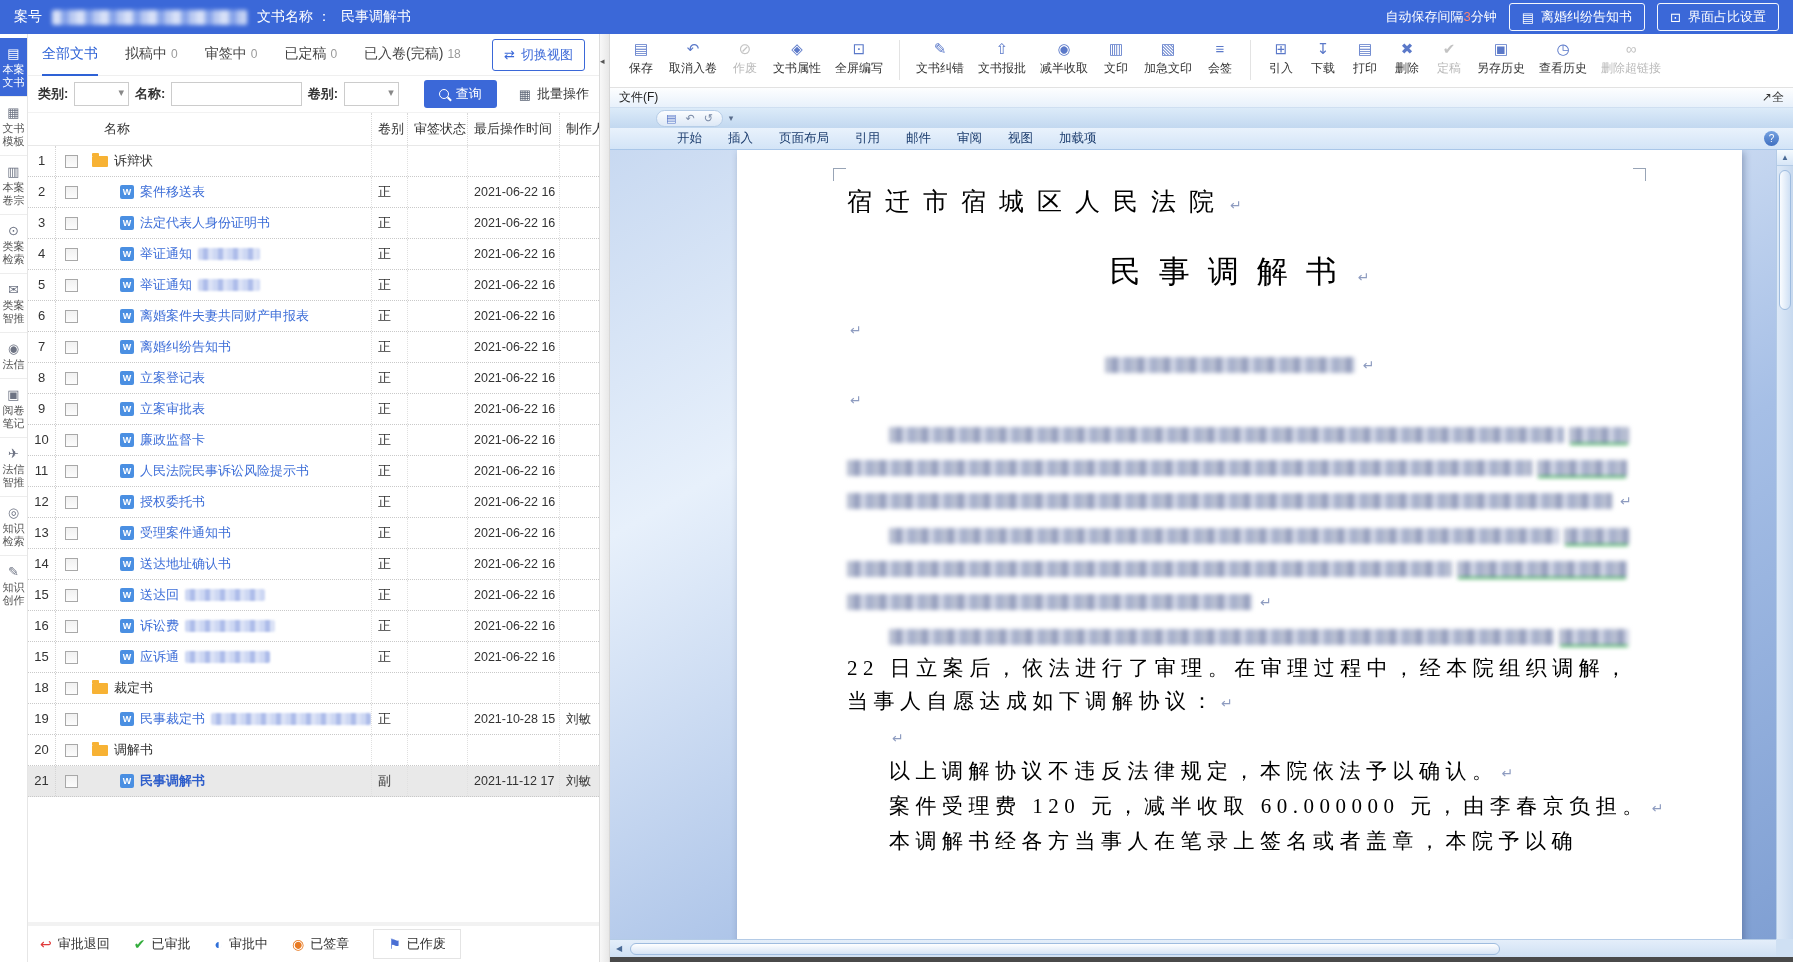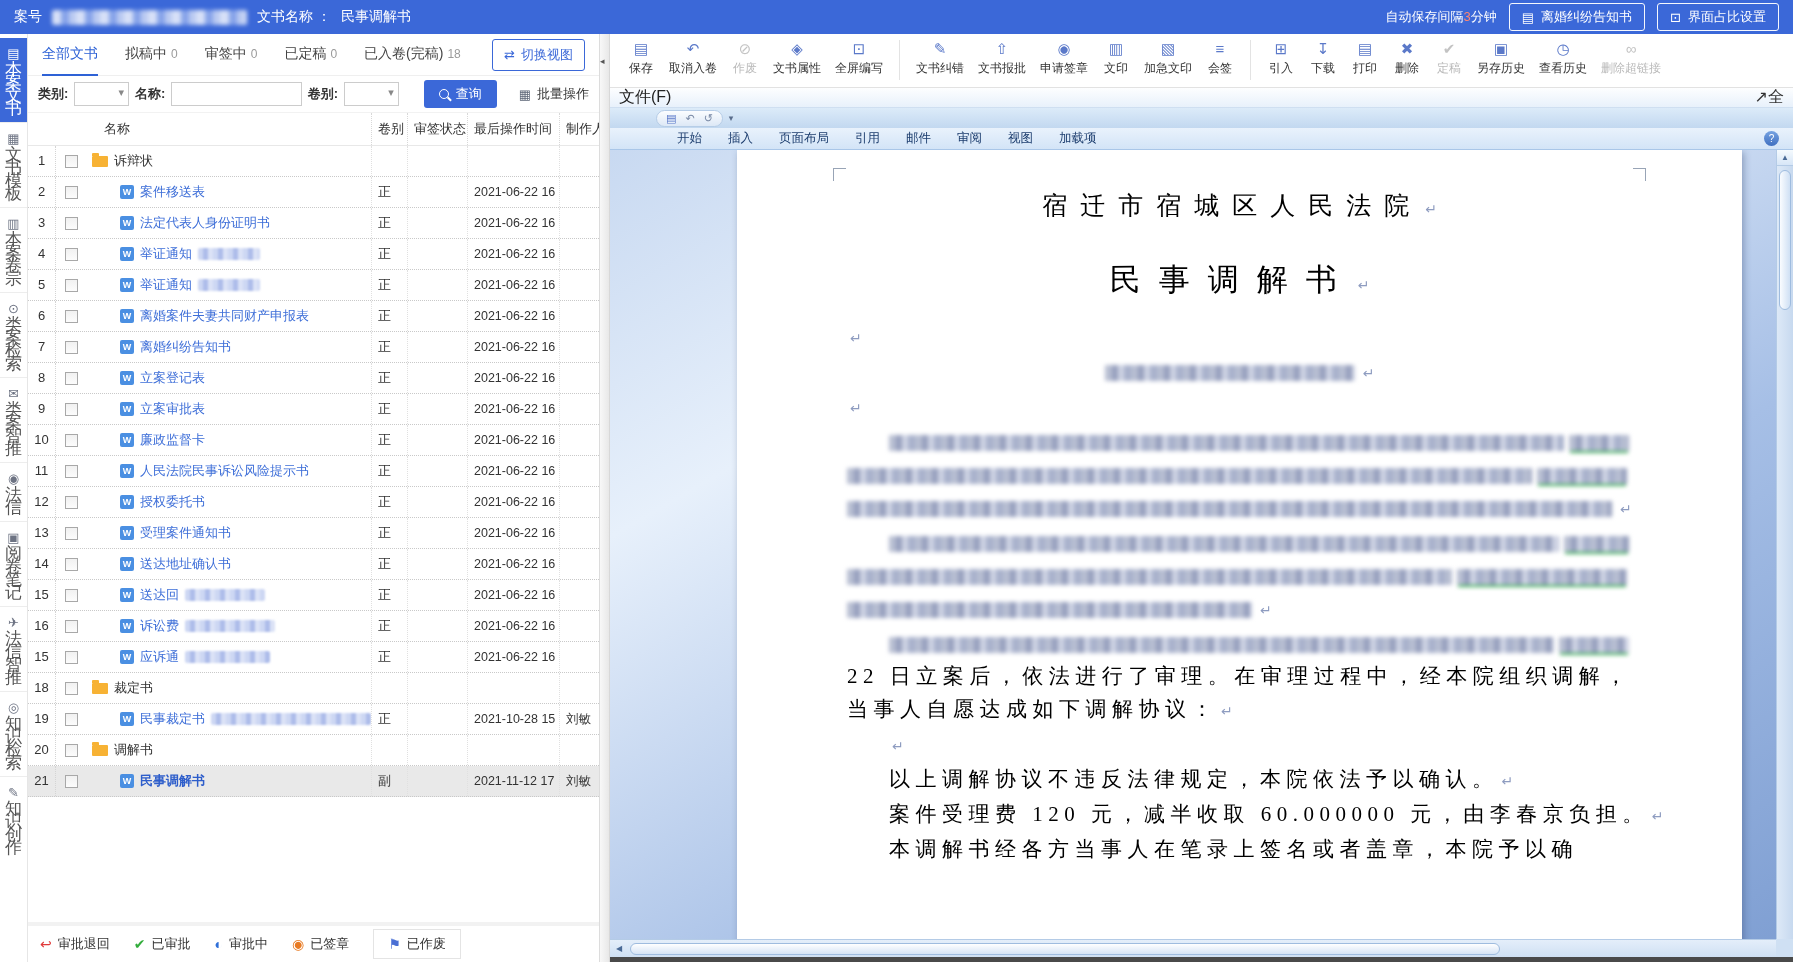--- a/index.html
+++ b/index.html
@@ -17,21 +17,21 @@
   .tb-ico{font-size:13px;}
 
   
   .app{display:flex;height:928px;}
 
   
   .rail{width:28px;background:#fff;border-right:1px solid #e6e6e6;display:flex;flex-direction:column;padding-top:4px;flex:none;}
   .rail-item{padding:8px 0 7px;text-align:center;cursor:pointer;color:#555;}
   .rail-item+.rail-item{border-top:1px solid #ededed;}
   .rail-item .rail-icon{display:block;font-size:13px;line-height:15px;color:#6d7383;margin-bottom:2px;}
-  .rail-item .rail-label{display:block;font-size:17px;line-height:13px;word-break:break-all;padding:0 2px;}
+  .rail-item .rail-label{display:block;font-size:11px;line-height:13px;word-break:break-all;padding:0 2px;}
   .rail-item.active{background:#3b68d8;color:#fff;}
   .rail-item.active .rail-icon{color:#fff;}
 
   
   .left-panel{width:572px;flex:none;background:#fff;border-right:1px solid #dcdcdc;display:flex;flex-direction:column;position:relative;}
   .tabs-row{height:42px;display:flex;align-items:center;gap:27px;padding:0 14px;border-bottom:1px solid #efefef;flex:none;}
   .tab{height:42px;display:flex;align-items:center;gap:4px;font-size:14px;color:#444;cursor:pointer;border-bottom:2px solid transparent;white-space:nowrap;}
   .tab .cnt{color:#9a9a9a;font-size:12px;}
   .tab.active{color:#2e62d6;font-weight:normal;border-bottom-color:#2e62d6;}
   .switch-btn{margin-left:auto;border:1px solid #3b68d8;color:#3b68d8;background:#fff;border-radius:3px;padding:6px 11px;font-size:13px;display:flex;align-items:center;gap:6px;cursor:pointer;white-space:nowrap;}
@@ -85,21 +85,21 @@
   .right{flex:1;min-width:0;display:flex;flex-direction:column;}
   .doc-toolbar{height:54px;background:#fff;border-bottom:1px solid #e2e2e2;display:flex;align-items:flex-start;padding:4px 4px 0 10px;flex:none;}
   .tool-item{min-width:42px;padding:0 7px;text-align:center;cursor:pointer;}
   .tool-ico{display:block;font-size:15px;height:22px;line-height:22px;color:#5b79c9;}
   .tool-label{font-size:12px;color:#333;white-space:nowrap;}
   .tool-item.disabled{cursor:default;}
   .tool-item.disabled .tool-ico{color:#c3c3c3;}
   .tool-item.disabled .tool-label{color:#b9b9b9;}
   .tool-sep{width:1px;background:#e3e3e3;height:40px;margin:2px 9px 0;flex:none;}
 
-  .file-bar{height:20px;background:linear-gradient(#fdfeff,#e8f1fb);border-bottom:1px solid #cfdff1;display:flex;align-items:center;padding:0 9px;font-size:16px;color:#222;flex:none;}
+  .file-bar{height:20px;background:linear-gradient(#fdfeff,#e8f1fb);border-bottom:1px solid #cfdff1;display:flex;align-items:center;padding:0 9px;font-size:12px;color:#222;flex:none;}
   .expand{margin-left:auto;color:#333;cursor:pointer;}
 
   .qat-bar{height:20px;background:linear-gradient(#dcebf9,#c2d8f0);display:flex;align-items:center;padding-left:46px;flex:none;}
   .qat-pill{height:17px;background:linear-gradient(#fbfdff,#dde8f6);border:1px solid #b6cde7;border-radius:9px;display:flex;align-items:center;gap:9px;padding:0 9px;font-size:11px;color:#7a8aa6;}
   .qat-ico{cursor:pointer;line-height:15px;}
   .qat-more{margin-left:6px;font-size:9px;color:#5a6d8c;cursor:pointer;}
 
   .ribbon-tabs{height:22px;background:linear-gradient(#e9f2fc,#d3e4f7);border-bottom:1px solid #a9c6e8;display:flex;align-items:center;padding-left:54px;font-size:12.5px;color:#1c3d6e;flex:none;}
   .rtab{padding:2px 13px;cursor:pointer;white-space:nowrap;}
   .help-btn{margin-left:auto;margin-right:14px;width:15px;height:15px;border-radius:50%;background:linear-gradient(#76a3e2,#3f6fc0);color:#fff;font-size:10px;text-align:center;line-height:15px;cursor:pointer;flex:none;}
@@ -108,21 +108,21 @@
   .doc-area{flex:1;position:relative;overflow:hidden;
     background:linear-gradient(150deg,#c8d9f1 0%,#e7f0fb 26%,#a6bfe6 62%,#7e9ed2 100%);}
   .doc-page{position:absolute;left:127px;top:0;width:1005px;height:1100px;background:#fff;box-shadow:2px 2px 7px rgba(50,70,110,.4);}
   .mark{position:absolute;width:13px;height:13px;border-color:#98a4b6;}
   .mark.tl{left:96px;top:18px;border-left:1px solid #98a4b6;border-top:1px solid #98a4b6;}
   .mark.tr{right:96px;top:18px;border-right:1px solid #98a4b6;border-top:1px solid #98a4b6;}
   .doc-body{padding:26px 110px 0;font-family:"Liberation Serif","DejaVu Serif",serif;color:#000;}
   .doc-line{font-size:21px;line-height:33px;letter-spacing:5.5px;white-space:nowrap;min-height:33px;}
   .doc-line.indent{padding-left:42px;}
   .doc-line.center{text-align:center;}
-  .doc-line.court{font-size:25px;letter-spacing:13px;line-height:48px;text-align:center;margin:6px 0 24px;}
+  .doc-line.court{font-size:25px;letter-spacing:13px;line-height:40px;margin:6px 0 24px;}
   .doc-line.title{font-size:31px;letter-spacing:18px;line-height:46px;text-align:center;margin:0 0 12px;}
   .blur-doc{display:inline-block;height:16px;border-radius:1px;vertical-align:middle;margin-right:5px;
     background:repeating-linear-gradient(90deg,#b7bed2 0 7px,#969fbd 7px 13px,#cfd4e4 13px 19px,#a8b1cc 19px 26px);
     filter:blur(2px);}
   .blur-doc.gmark{box-shadow:0 3px 0 -1px #3cb054;}
   .pilcrow{color:#8e9cc0;font-size:14px;letter-spacing:0;margin-left:3px;font-family:"DejaVu Sans",sans-serif;}
 
   
   .v-scroll{position:absolute;top:0;right:0;bottom:18px;width:17px;background:linear-gradient(90deg,#dde9f7,#c7d9ef);border-left:1px solid #b4cbe6;}
   .v-btn{height:16px;text-align:center;font-size:8px;color:#4a6a96;line-height:16px;background:linear-gradient(#f5fafe,#d7e6f7);border-bottom:1px solid #b4cbe6;cursor:pointer;}
@@ -605,21 +605,21 @@
   <div class="right">
     <div class="doc-toolbar">
         <div class="tool-item"><span class="tool-ico">▤</span><span class="tool-label">保存</span></div>
         <div class="tool-item"><span class="tool-ico">↶</span><span class="tool-label">取消入卷</span></div>
         <div class="tool-item disabled"><span class="tool-ico">⊘</span><span class="tool-label">作废</span></div>
         <div class="tool-item"><span class="tool-ico">◈</span><span class="tool-label">文书属性</span></div>
         <div class="tool-item"><span class="tool-ico">⊡</span><span class="tool-label">全屏编写</span></div>
         <div class="tool-sep"></div>
         <div class="tool-item"><span class="tool-ico">✎</span><span class="tool-label">文书纠错</span></div>
         <div class="tool-item"><span class="tool-ico">⇧</span><span class="tool-label">文书报批</span></div>
-        <div class="tool-item"><span class="tool-ico">◉</span><span class="tool-label">申请签章</span></div>
+        <div class="tool-item"><span class="tool-ico">◉</span><span class="tool-label">减半收取</span></div>
         <div class="tool-item"><span class="tool-ico">▥</span><span class="tool-label">文印</span></div>
         <div class="tool-item"><span class="tool-ico">▧</span><span class="tool-label">加急文印</span></div>
         <div class="tool-item"><span class="tool-ico">≡</span><span class="tool-label">会签</span></div>
         <div class="tool-sep"></div>
         <div class="tool-item"><span class="tool-ico">⊞</span><span class="tool-label">引入</span></div>
         <div class="tool-item"><span class="tool-ico">↧</span><span class="tool-label">下载</span></div>
         <div class="tool-item"><span class="tool-ico">▤</span><span class="tool-label">打印</span></div>
         <div class="tool-item"><span class="tool-ico">✖</span><span class="tool-label">删除</span></div>
         <div class="tool-item disabled"><span class="tool-ico">✔</span><span class="tool-label">定稿</span></div>
         <div class="tool-item"><span class="tool-ico">▣</span><span class="tool-label">另存历史</span></div>

